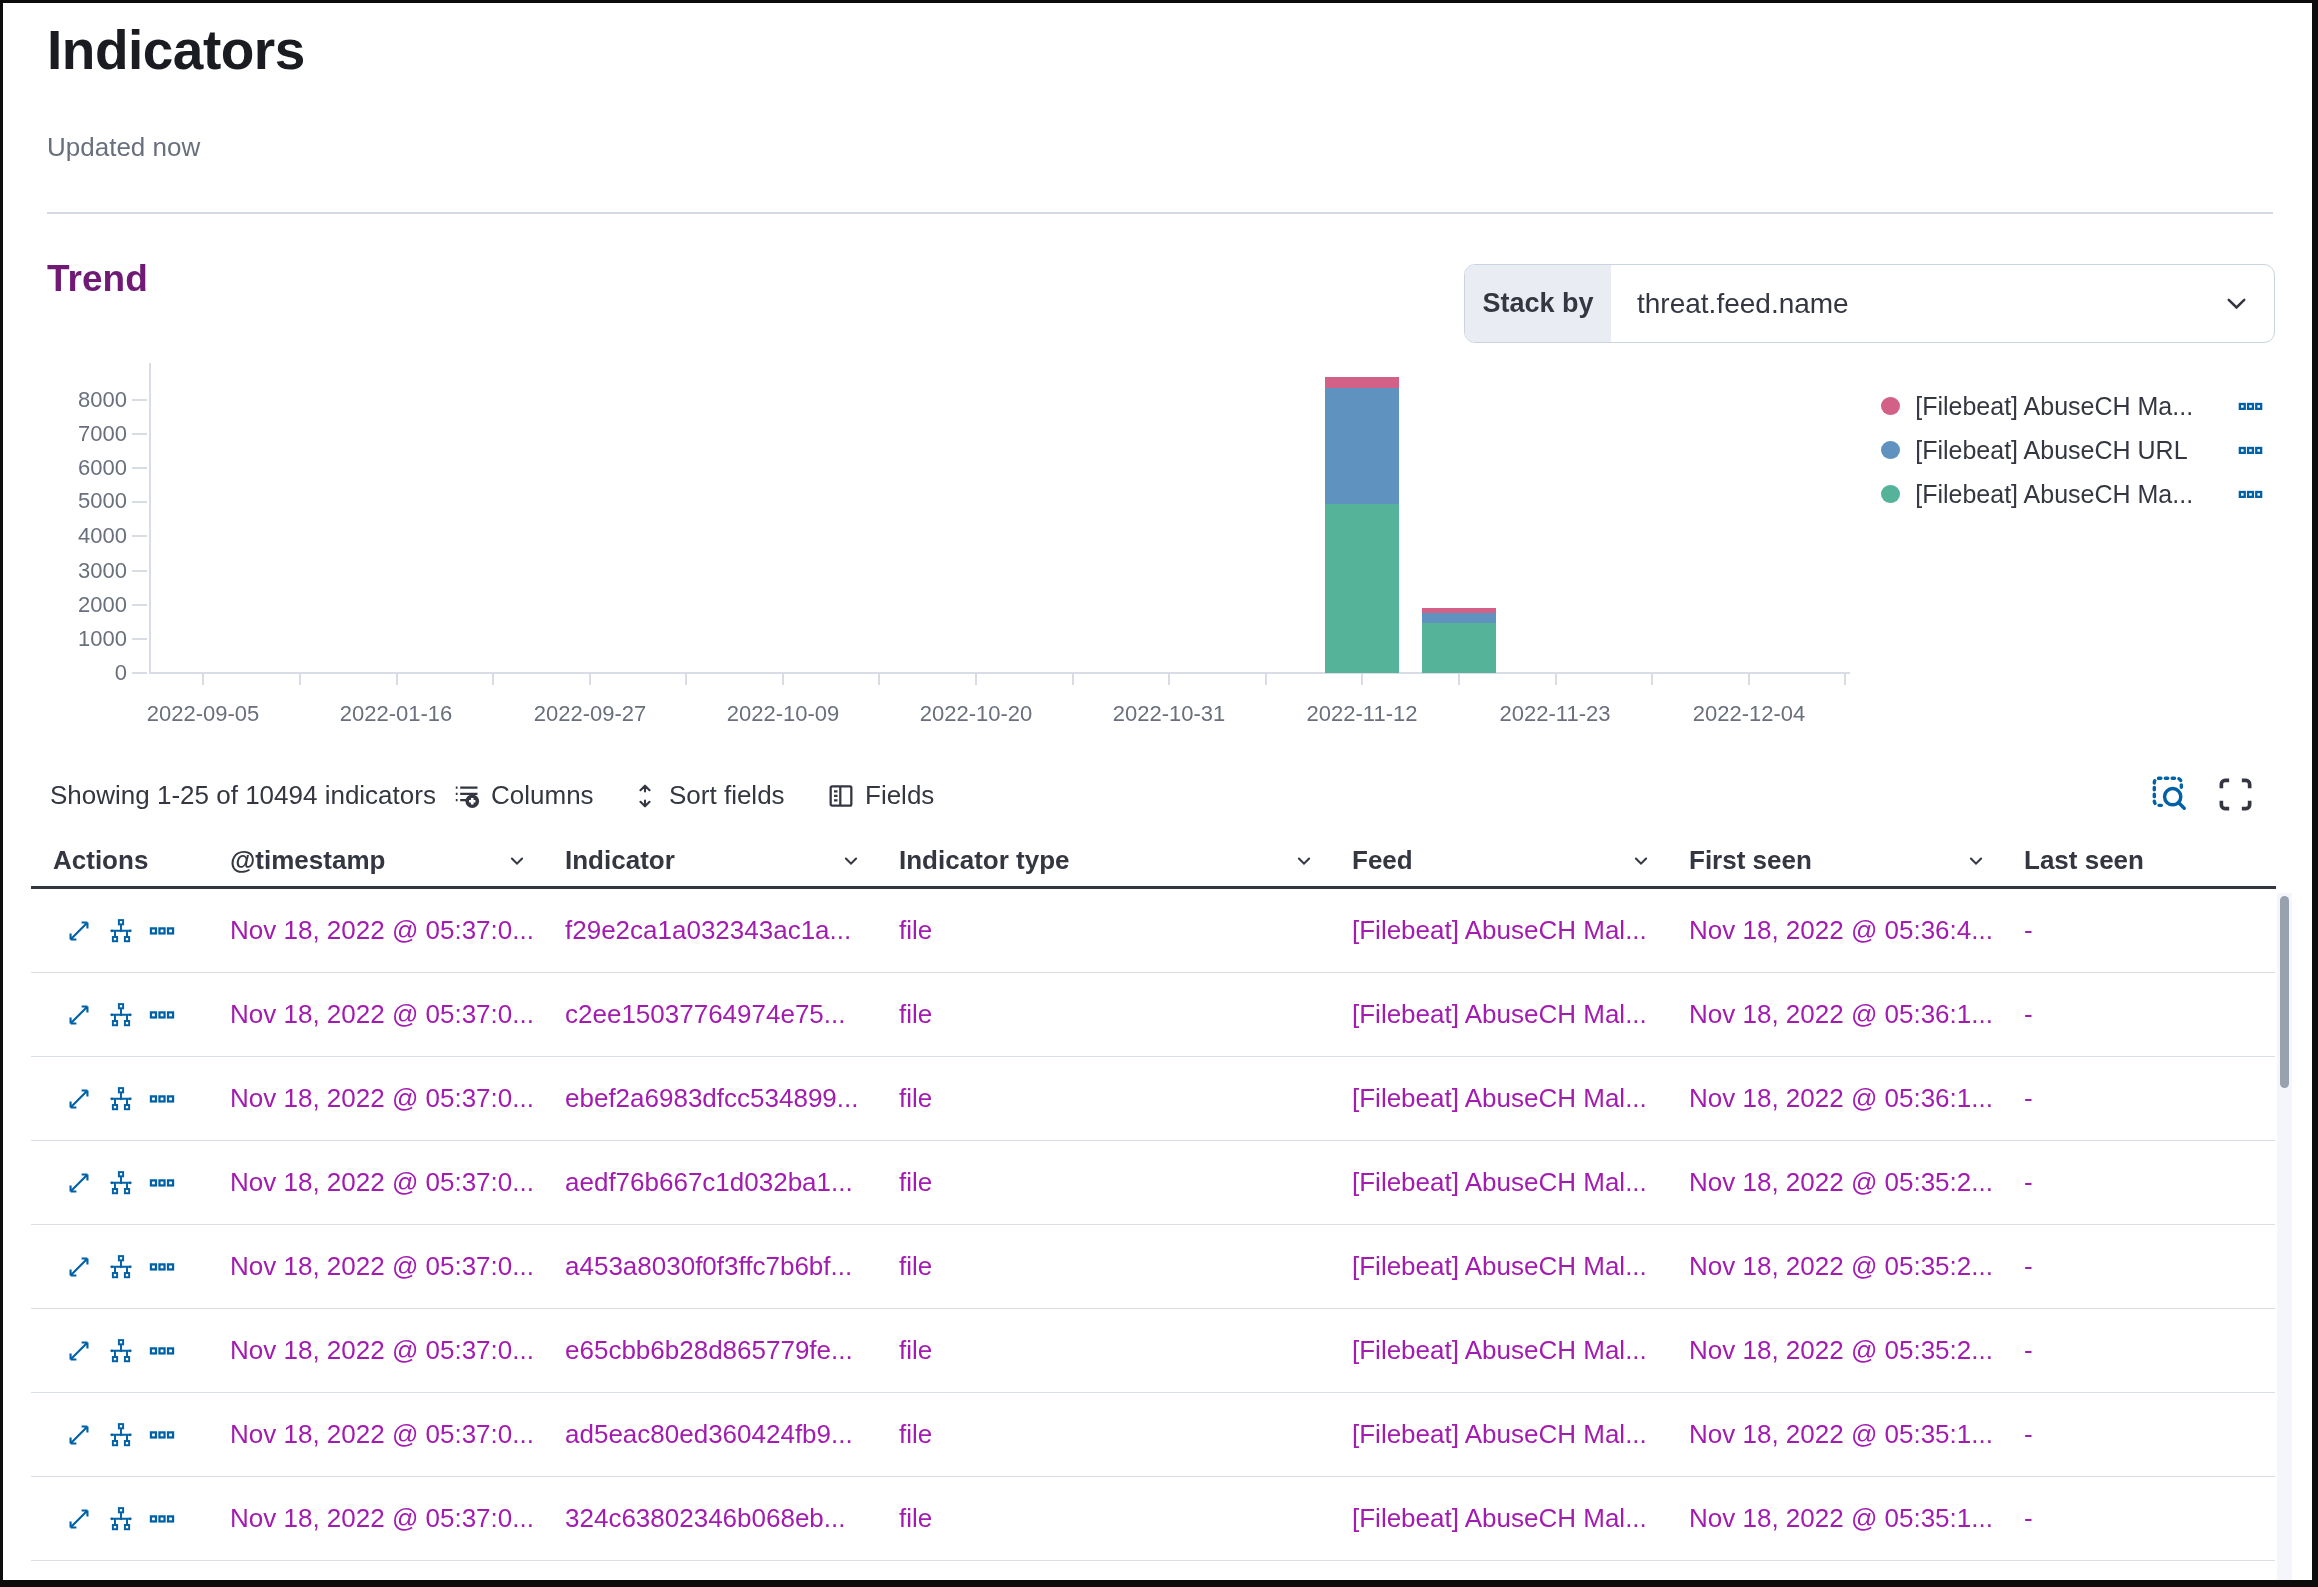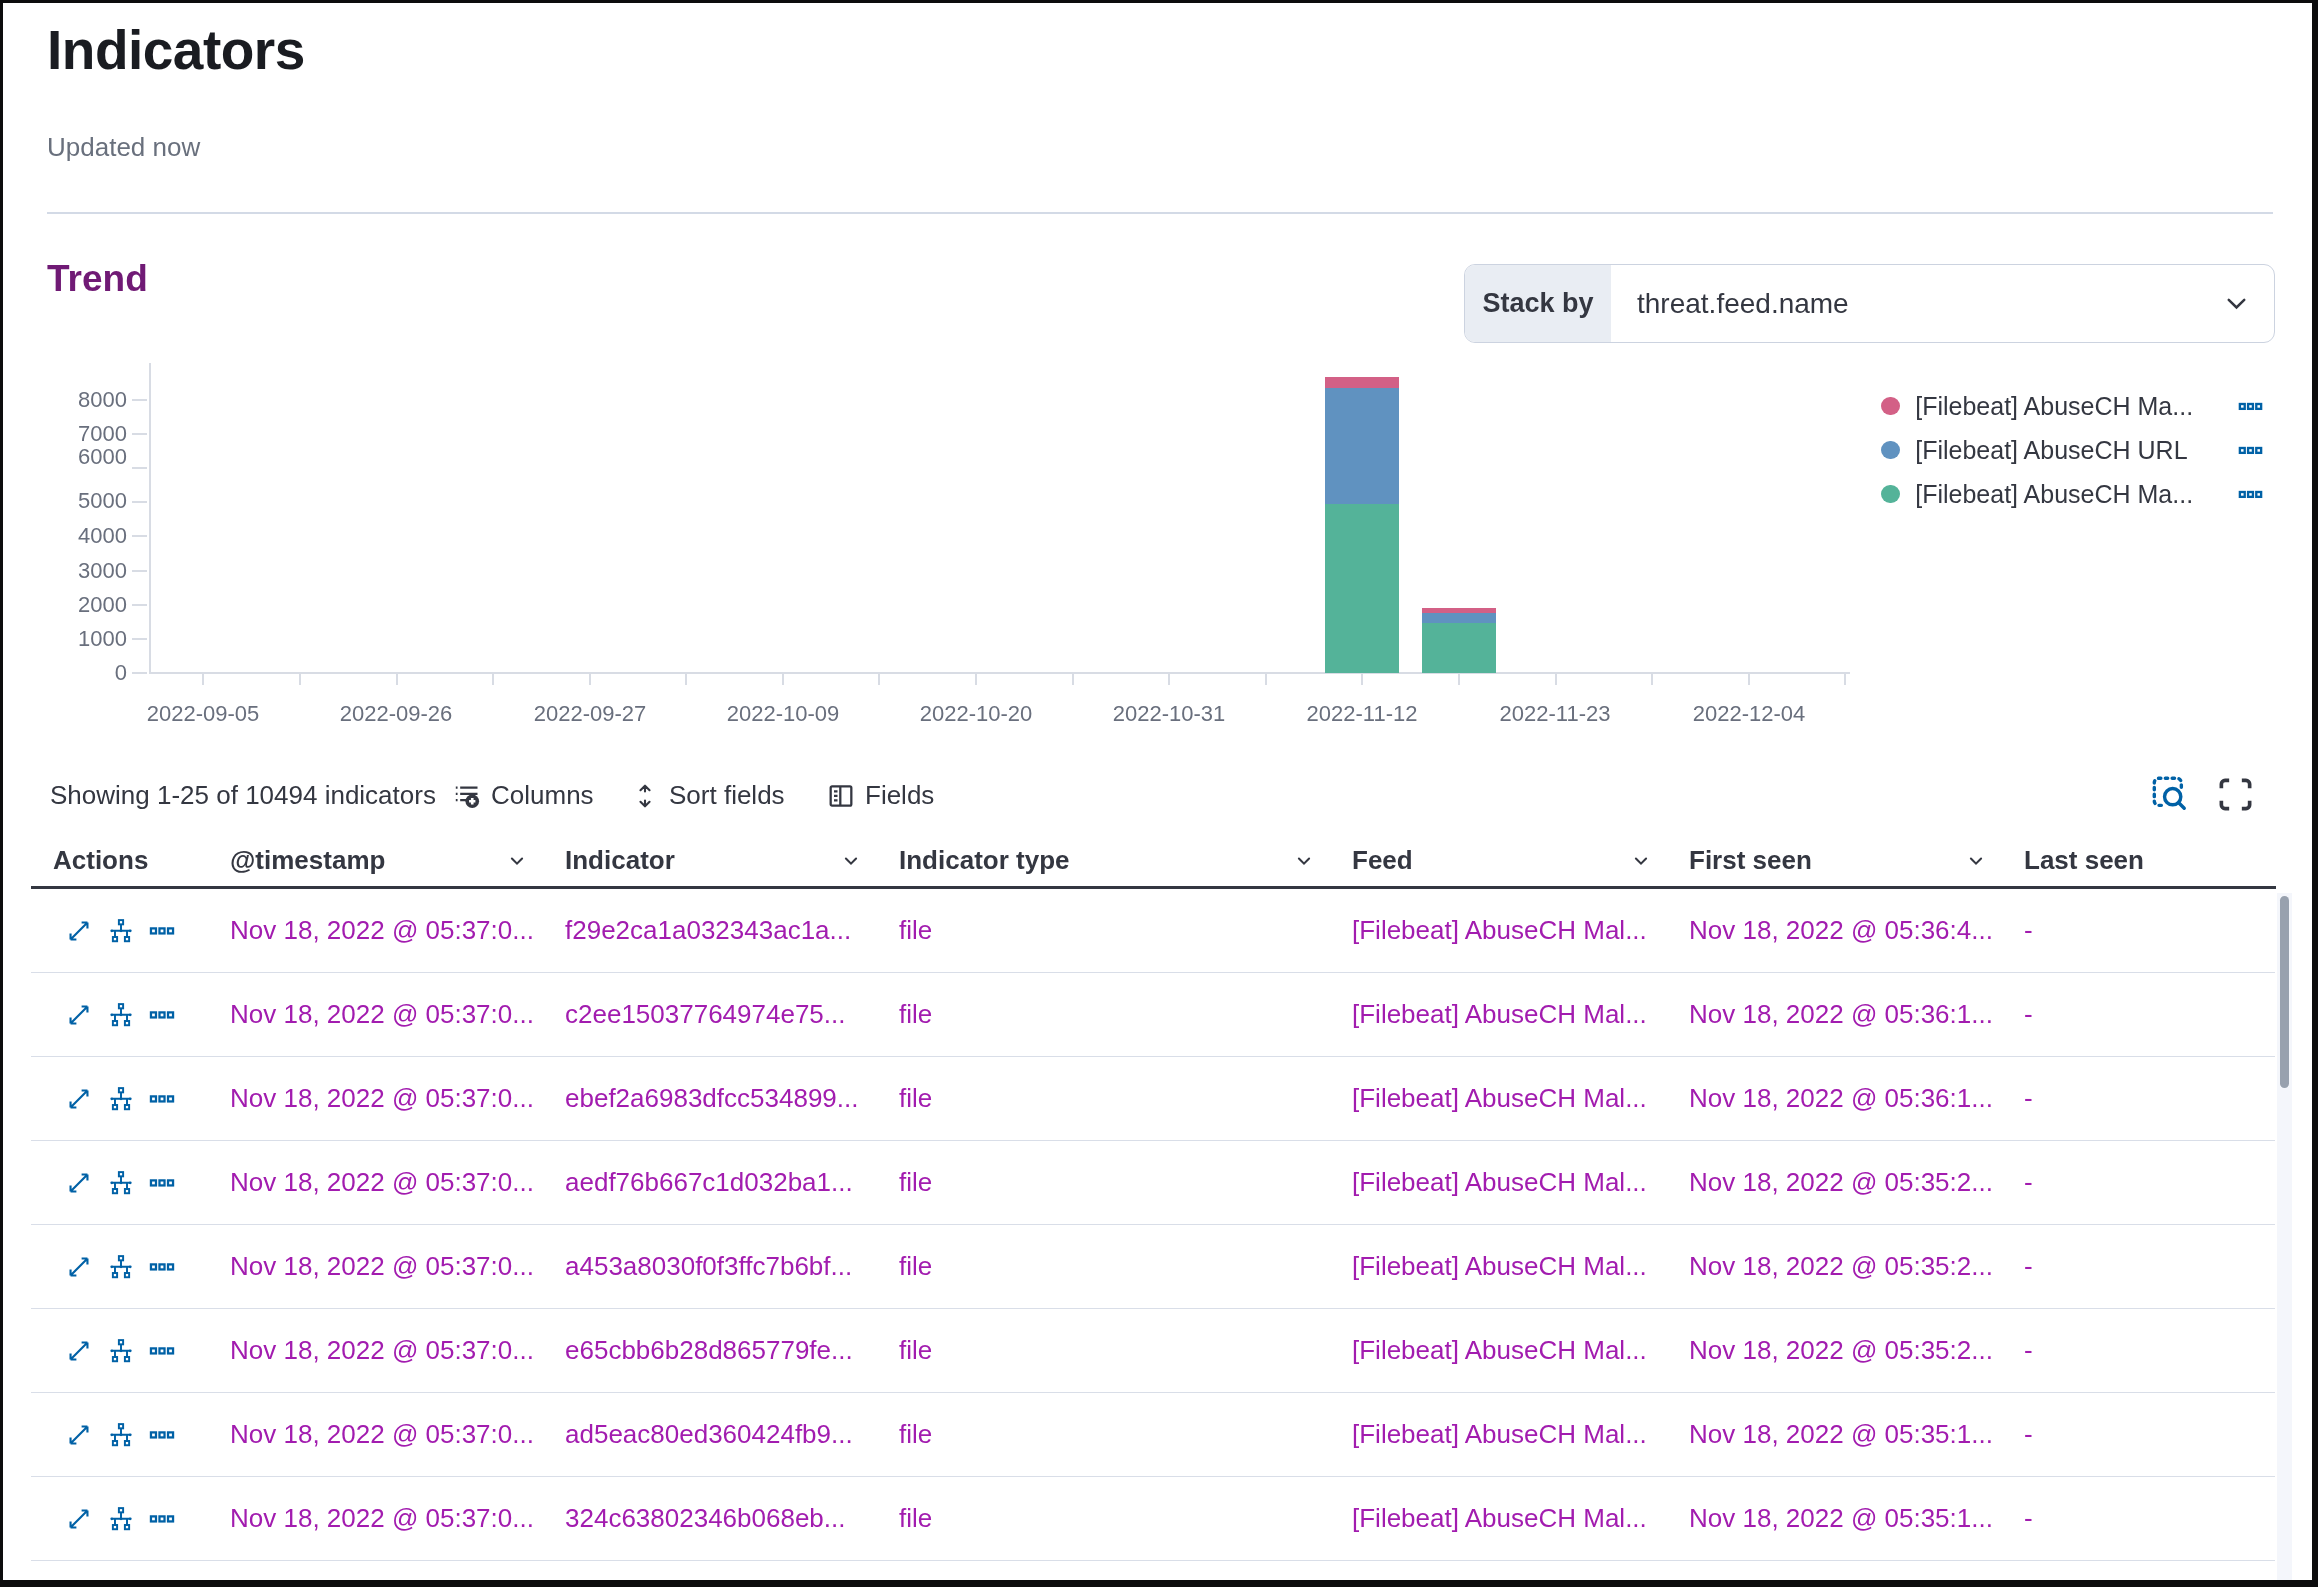--- a/index.html
+++ b/index.html
@@ -93,21 +93,21 @@
         <div class="y-label" style="top: 278px;">1000</div>
         <div class="y-tickdash" style="top: 277px;"></div>
         <div class="y-label" style="top: 244px;">2000</div>
         <div class="y-tickdash" style="top: 243px;"></div>
         <div class="y-label" style="top: 210px;">3000</div>
         <div class="y-tickdash" style="top: 209px;"></div>
         <div class="y-label" style="top: 175px;">4000</div>
         <div class="y-tickdash" style="top: 174px;"></div>
         <div class="y-label" style="top: 140px;">5000</div>
         <div class="y-tickdash" style="top: 140px;"></div>
-        <div class="y-label" style="top: 96px;">6000</div>
+        <div class="y-label" style="top: 107px;">6000</div>
         <div class="y-tickdash" style="top: 106px;"></div>
         <div class="y-label" style="top: 73px;">7000</div>
         <div class="y-tickdash" style="top: 72px;"></div>
         <div class="y-label" style="top: 39px;">8000</div>
         <div class="y-tickdash" style="top: 38px;"></div>
       </div>
     <div class="y-axis-line"></div>
     <div class="x-axis-line"></div>
     <div id="xTicks">
         <div class="x-tick" style="left: 199px;"></div>
@@ -124,21 +124,21 @@
         <div class="x-tick" style="left: 1262px;"></div>
         <div class="x-tick" style="left: 1358px;"></div>
         <div class="x-tick" style="left: 1455px;"></div>
         <div class="x-tick" style="left: 1552px;"></div>
         <div class="x-tick" style="left: 1648px;"></div>
         <div class="x-tick" style="left: 1745px;"></div>
         <div class="x-tick" style="left: 1841px;"></div>
       </div>
     <div id="xLabels">
         <div class="x-label" style="left: 200px;">2022-09-05</div>
-        <div class="x-label" style="left: 393px;">2022-09-26</div>
+        <div class="x-label" style="left: 393px;">2022-01-16</div>
         <div class="x-label" style="left: 587px;">2022-09-27</div>
         <div class="x-label" style="left: 780px;">2022-10-09</div>
         <div class="x-label" style="left: 973px;">2022-10-20</div>
         <div class="x-label" style="left: 1166px;">2022-10-31</div>
         <div class="x-label" style="left: 1359px;">2022-11-12</div>
         <div class="x-label" style="left: 1552px;">2022-11-23</div>
         <div class="x-label" style="left: 1746px;">2022-12-04</div>
       </div>
     <div id="bars">
         <div class="bar" style="left: 1322px;">

